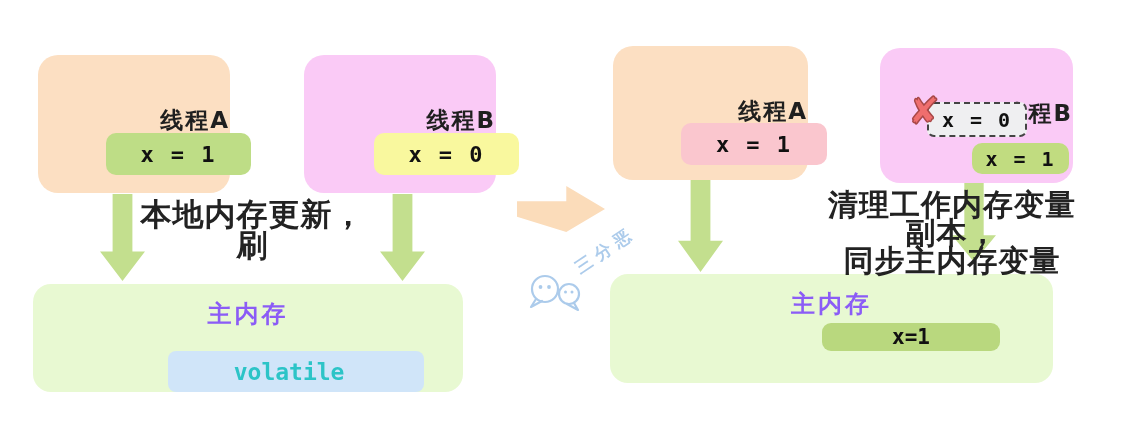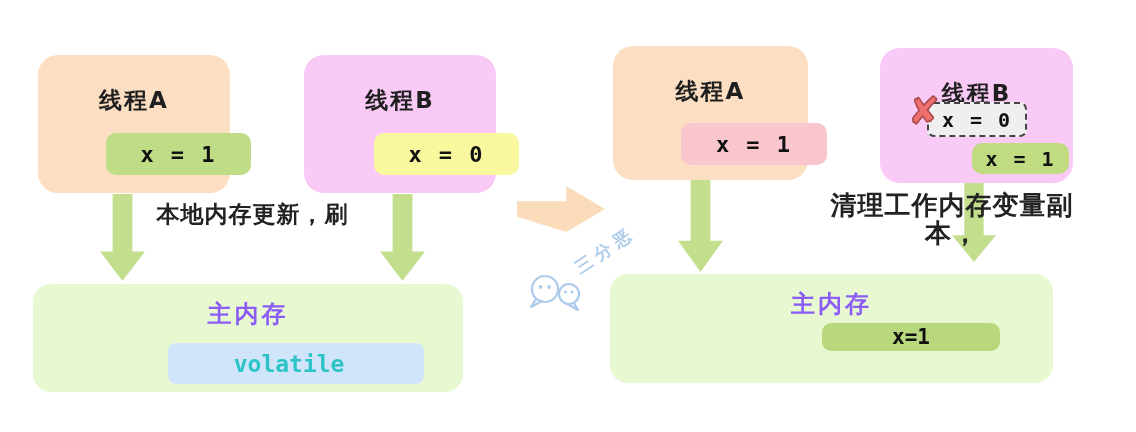--- a/index.html
+++ b/index.html
@@ -6,22 +6,22 @@
   .stage{
     position:relative;width:1136px;height:432px;background:#ffffff;
     font-family:"DejaVu Sans",sans-serif;overflow:hidden;
   }
   
   .box{position:absolute;border-radius:20px;}
   .peach{background:#fcdfc2;}
   .pink{background:#facaf6;}
   .mem{background:#e8f9d2;border-radius:18px;}
   .box-title{
-    text-align:center;padding-top:30px;font-size:23px;font-weight:bold;
-    color:#1f1f1f;letter-spacing:2px;
+    text-align:right;padding-top:30px;font-size:23px;font-weight:bold;
+    color:#1f1f1f;letter-spacing:2px;margin-top:20px;
   }
   
   .val{
     position:absolute;display:flex;align-items:center;justify-content:center;
     border-radius:10px;font-family:"DejaVu Sans Mono",monospace;
     font-weight:bold;color:#111;font-size:22px;letter-spacing:2px;margin-left:44px;
   }
   .green-l{background:#bedd86;}
   .yellow{background:#f9f89e;}
   .pinkval{background:#fac6ce;}
@@ -45,22 +45,22 @@
   }
   
   .rarrow{
     position:absolute;background:#fbdcba;
     clip-path:polygon(0 33%,56% 33%,56% 0,100% 50%,56% 100%,0 67%);
   }
   
   .note{
     position:absolute;text-align:center;color:#222;font-weight:bold;z-index:2;
   }
-  .note1{font-size:23px;line-height:31px;letter-spacing:1px;}
-  .note2{font-size:26px;line-height:28px;letter-spacing:1px;}
+  .note1{font-size:31px;line-height:31px;letter-spacing:1px;}
+  .note2{font-size:30px;line-height:28px;letter-spacing:1px;}
   .mem-title{
     text-align:center;padding-top:14px;font-size:24px;font-weight:bold;
     color:#8b5cf6;letter-spacing:3px;
   }
   .code-box{
     position:absolute;display:flex;align-items:center;justify-content:center;
     background:#d0e5f9;border-radius:8px;
     font-family:"DejaVu Sans Mono",monospace;font-weight:bold;font-size:23px;
     color:#111;
   }
@@ -84,21 +84,21 @@
 
   <div class="darrow" style="left:100px;top:194px;width:45px;height:87px"></div>
   <div class="darrow" style="left:380px;top:194px;width:45px;height:87px"></div>
 
   <div class="note note1" style="left:125px;top:199px;width:255px">
     <div>本地内存更新，刷</div>
   </div>
 
   <div class="box mem" style="left:33px;top:284px;width:430px;height:108px">
     <div class="mem-title">主内存</div>
-    <div class="code-box" style="left:135px;top:59px;width:256px;height:41px">
+    <div class="code-box" style="left:135px;top:67px;width:256px;height:41px">
       <span class="kw">volatile</span>
     </div>
   </div>
 
   <div class="rarrow" style="left:517px;top:186px;width:88px;height:46px"></div>
 
   <svg class="wm" width="116" height="88" viewBox="0 0 116 88">
     <g stroke="#a8c9ea" fill="none" stroke-width="2.2" stroke-linecap="round" stroke-linejoin="round">
       <circle cx="21" cy="63" r="13"></circle>
       <path d="M12 73 L7 81 L18 75"></path>
@@ -124,20 +124,21 @@
     <div class="dashed-val" style="left:47px;top:54px;width:96px;height:31px">x = 0</div>
     <span class="cross" style="left:28px;top:44px">✘</span>
     <div class="val green-r" style="left:48px;top:95px;width:97px;height:31px">x = 1</div>
   </div>
 
   <div class="darrow" style="left:678px;top:180px;width:45px;height:92px"></div>
   <div class="darrow" style="left:952px;top:183px;width:44px;height:79px"></div>
 
   <div class="note note2" style="left:818px;top:191px;width:268px">
     <div>清理工作内存变量副本，</div>
+    <div>同步主内存变量</div>
   </div>
 
   <div class="box mem" style="left:610px;top:274px;width:443px;height:109px">
     <div class="mem-title">主内存</div>
     <div class="val memval" style="left:168px;top:49px;width:178px;height:28px">x=1</div>
   </div>
 
 </div>
 
 </body></html>

